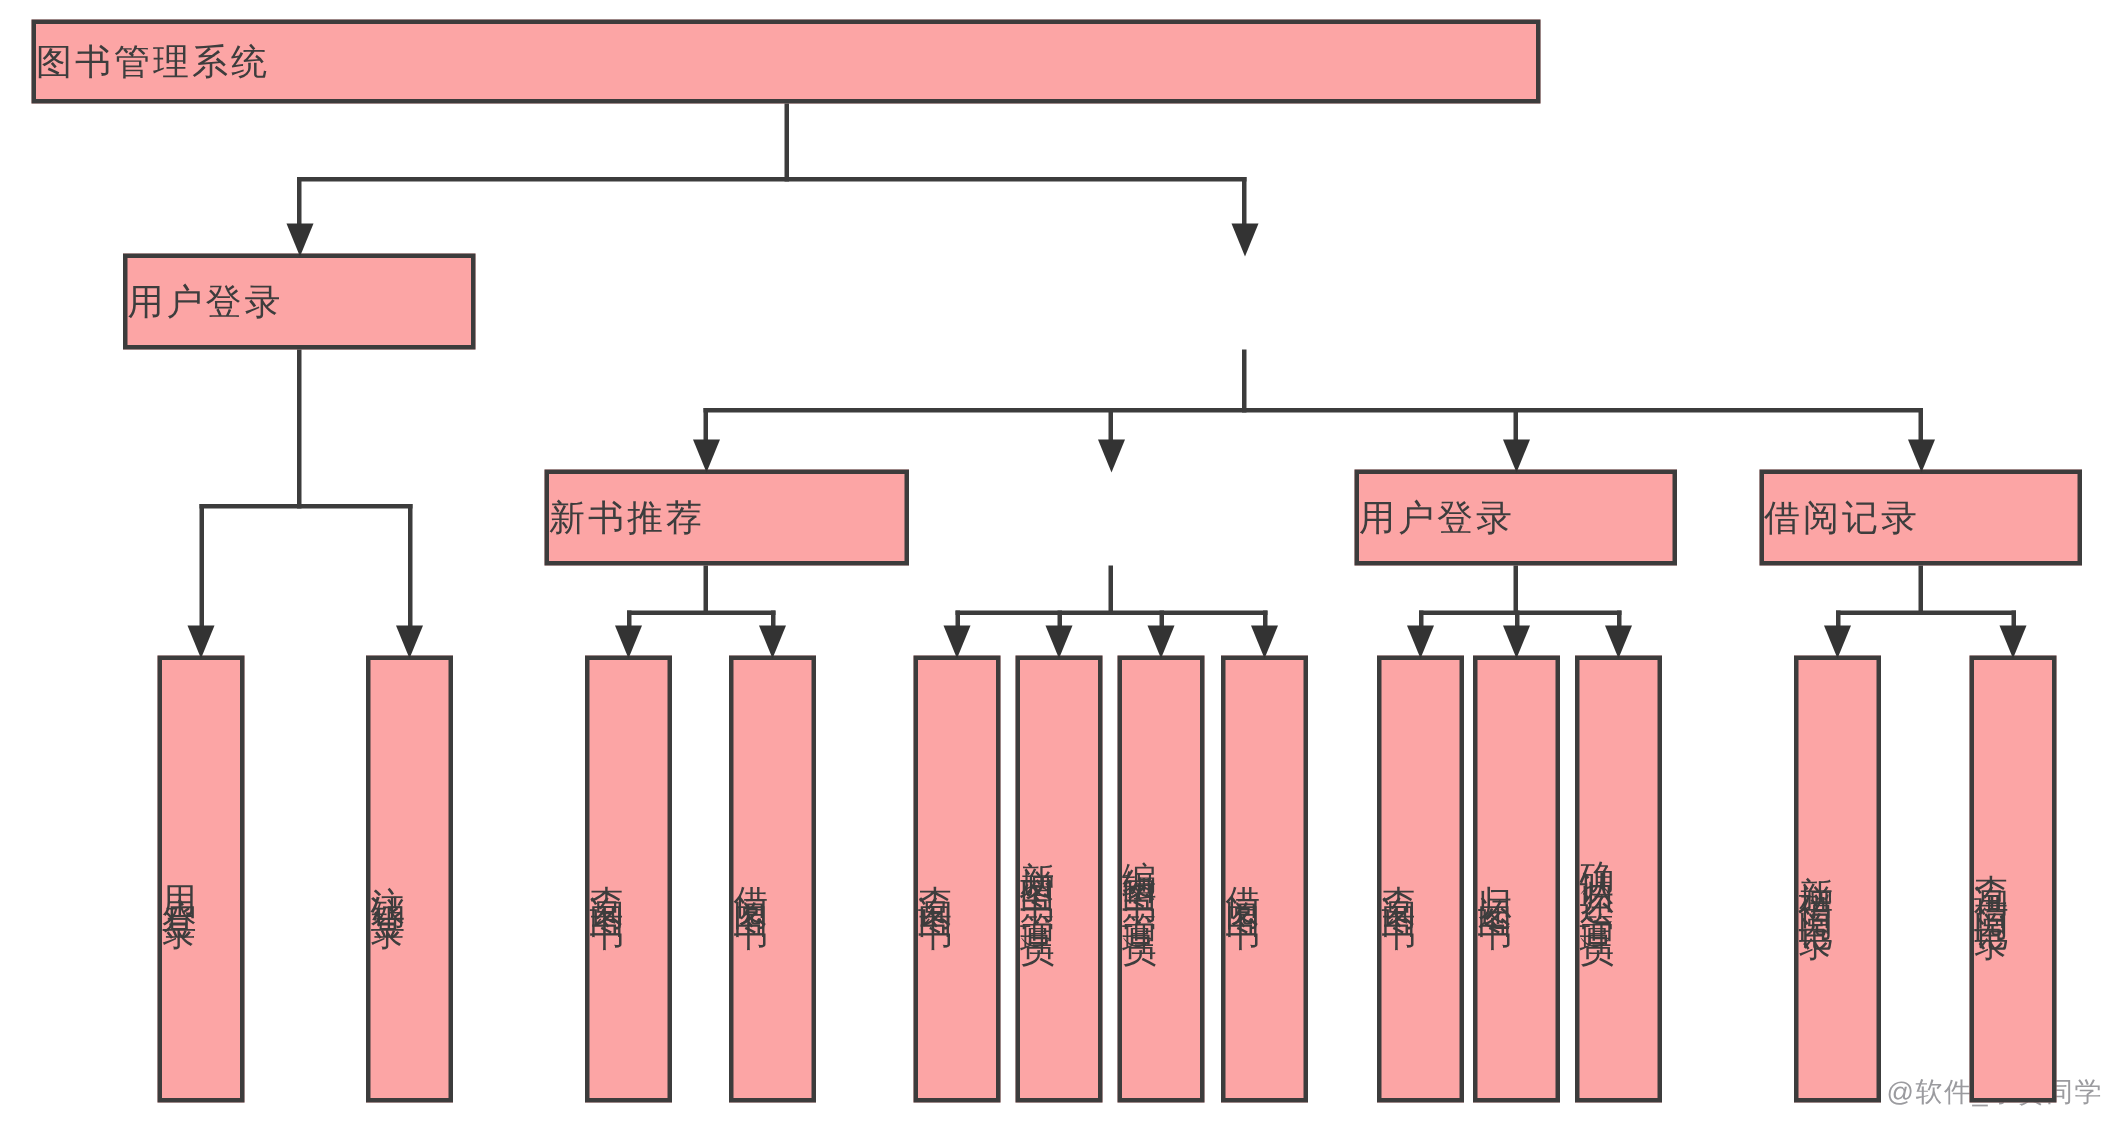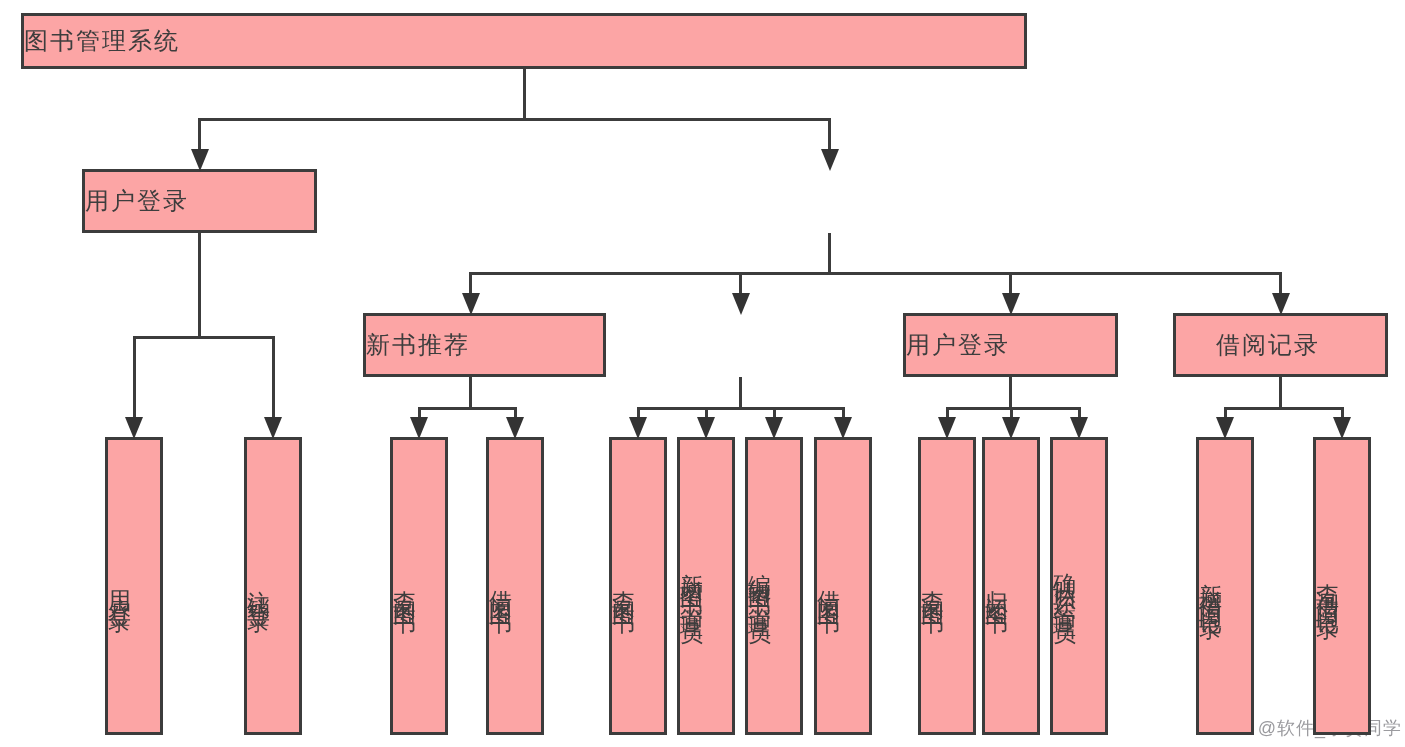--- a/index.html
+++ b/index.html
@@ -73,21 +73,21 @@
     </div>
     <div class="node horizontal" style="left: 82px; top: 169px; width: 235px; height: 64px;">
       <span class="label">用户登录</span>
     </div>
     <div class="node horizontal" style="left: 363px; top: 313px; width: 243px; height: 64px;">
       <span class="label">新书推荐</span>
     </div>
     <div class="node horizontal" style="left: 903px; top: 313px; width: 215px; height: 64px;">
       <span class="label">用户登录</span>
     </div>
-    <div class="node horizontal" style="left: 1173px; top: 313px; width: 215px; height: 64px; padding-left: 40px;">
+    <div class="node horizontal" style="left: 1173px; top: 313px; width: 215px; height: 64px;">
       <span class="label">借阅记录</span>
     </div>
     <div class="node vertical" style="left: 105px; top: 437px; width: 58px; height: 298px;">
       <span class="label">用户登录</span>
     </div>
     <div class="node vertical" style="left: 244px; top: 437px; width: 58px; height: 298px;">
       <span class="label">注销登录</span>
     </div>
     <div class="node vertical" style="left: 390px; top: 437px; width: 58px; height: 298px;">
       <span class="label">查询图书</span>

